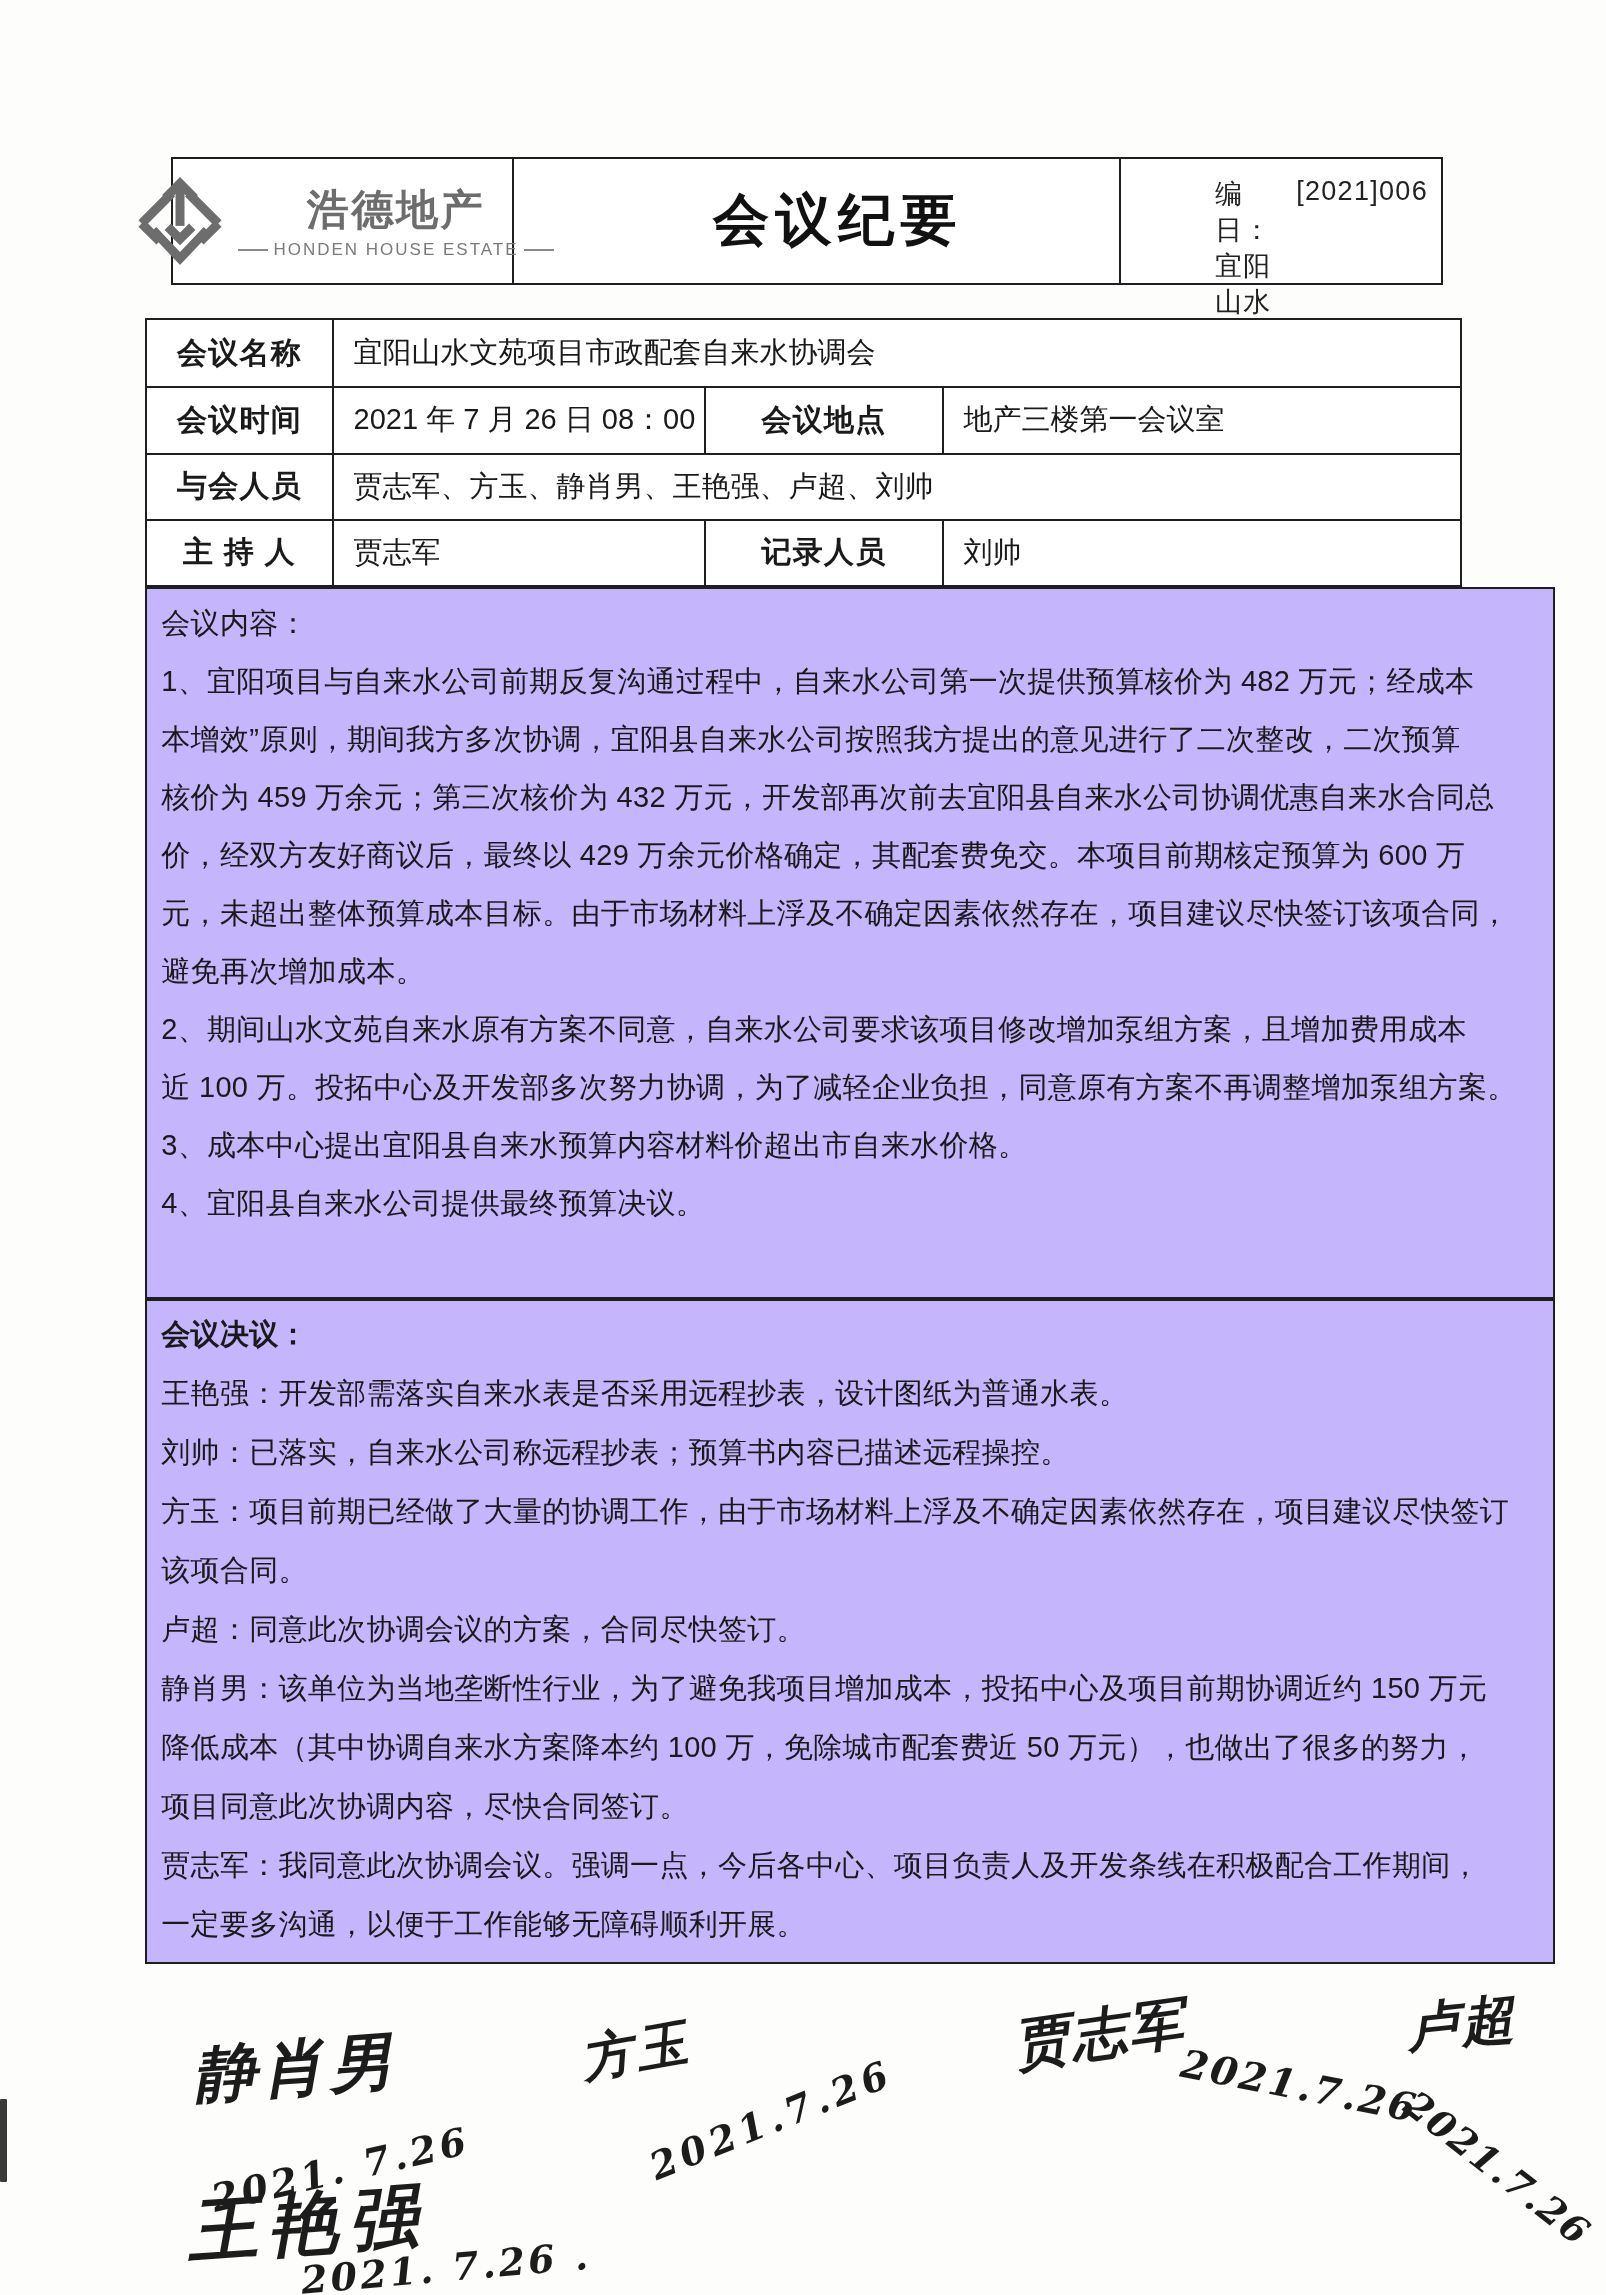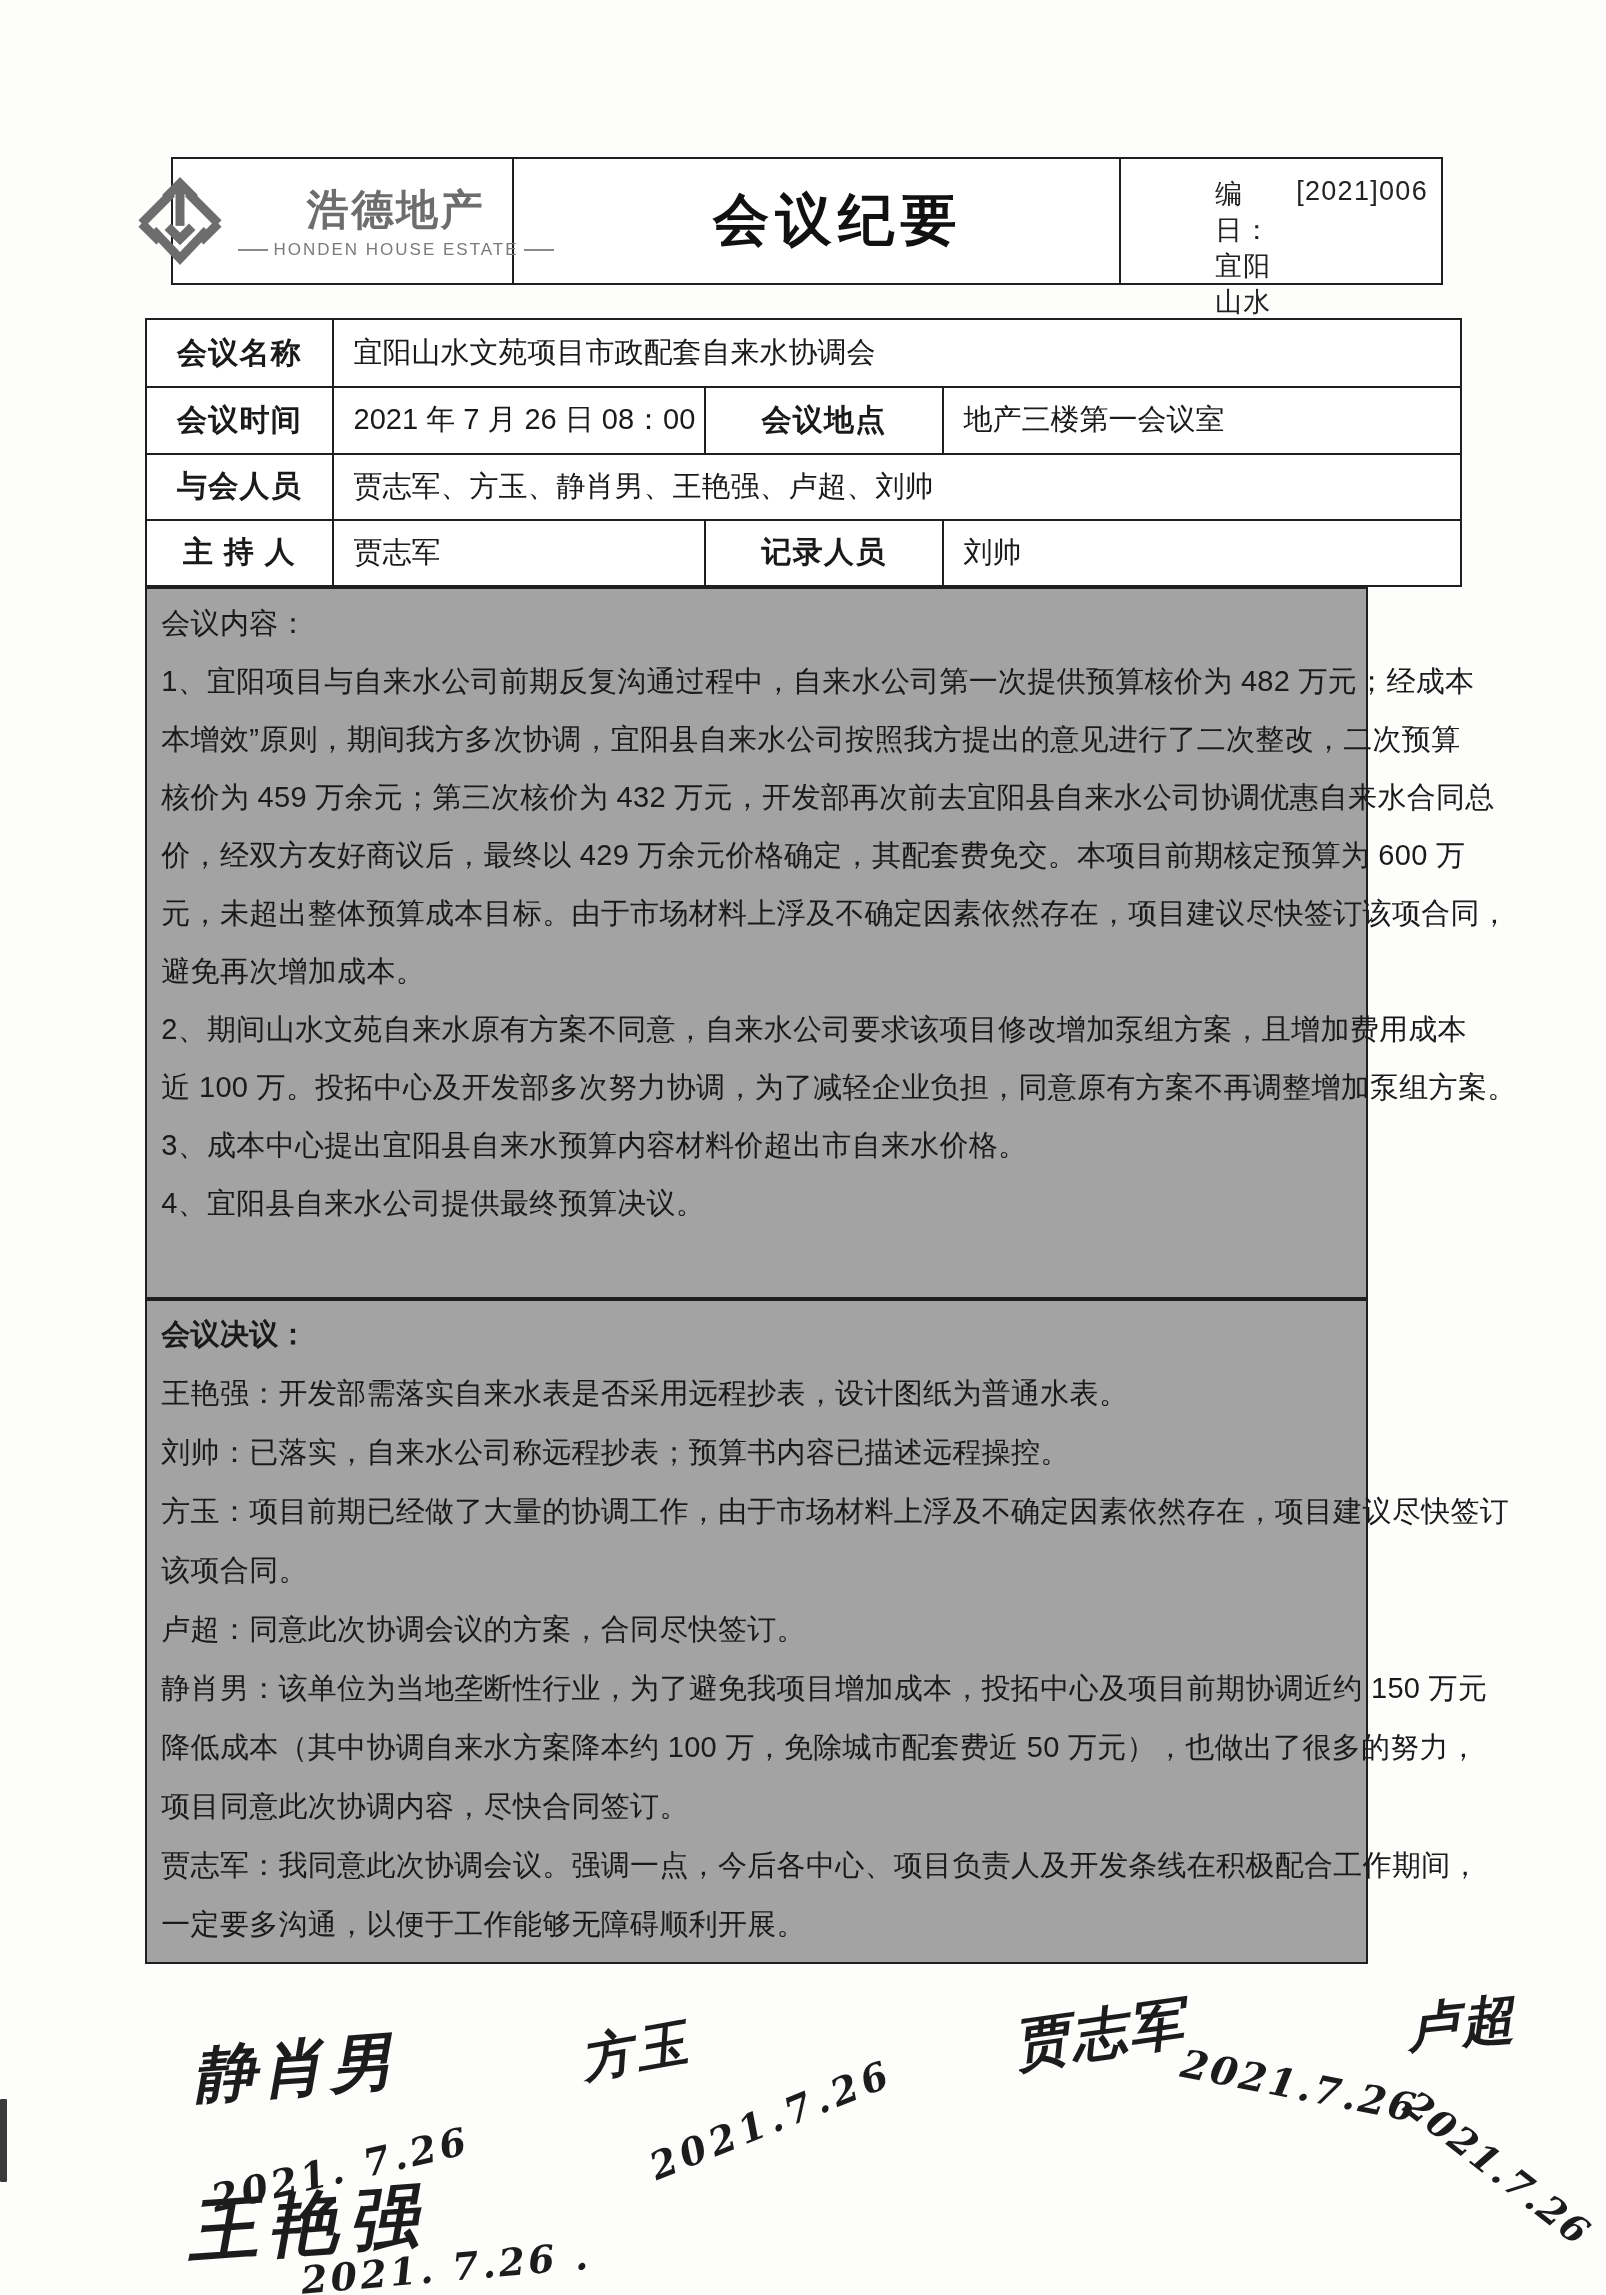--- a/index.html
+++ b/index.html
@@ -60,24 +60,24 @@
   }
   .it-cell.first-row { border-top: none; }
   .it-cell.first-col { border-left: none; }
   .it-label { font-weight: 700; font-size: 30px; justify-content: center; padding-left: 0; letter-spacing: 1.3px; }
   .span3 { grid-column: 2 / 5; }
 
   
   .text-box {
     position: absolute;
     left: 145px;
-    width: 1223px;
+    width: 1410px;
     border: 2.6px solid #1f1f1f;
     box-sizing: border-box;
-    background: #a3a3a3;
+    background: #c4b5fd;
     padding: 5.2px 15.7px 0 14.3px;
   }
   .box-content { top: 587px; height: 712px; }
   .box-decision { top: 1299px; height: 665px; padding-top: 3.9px; }
   .tline { font-size: 29px; line-height: 58px; letter-spacing: 0.3px; white-space: nowrap; }
   .box-decision .tline { line-height: 59px; }
   .theading { font-weight: 400; }
   .box-decision .theading { font-weight: 700; }
 
   

